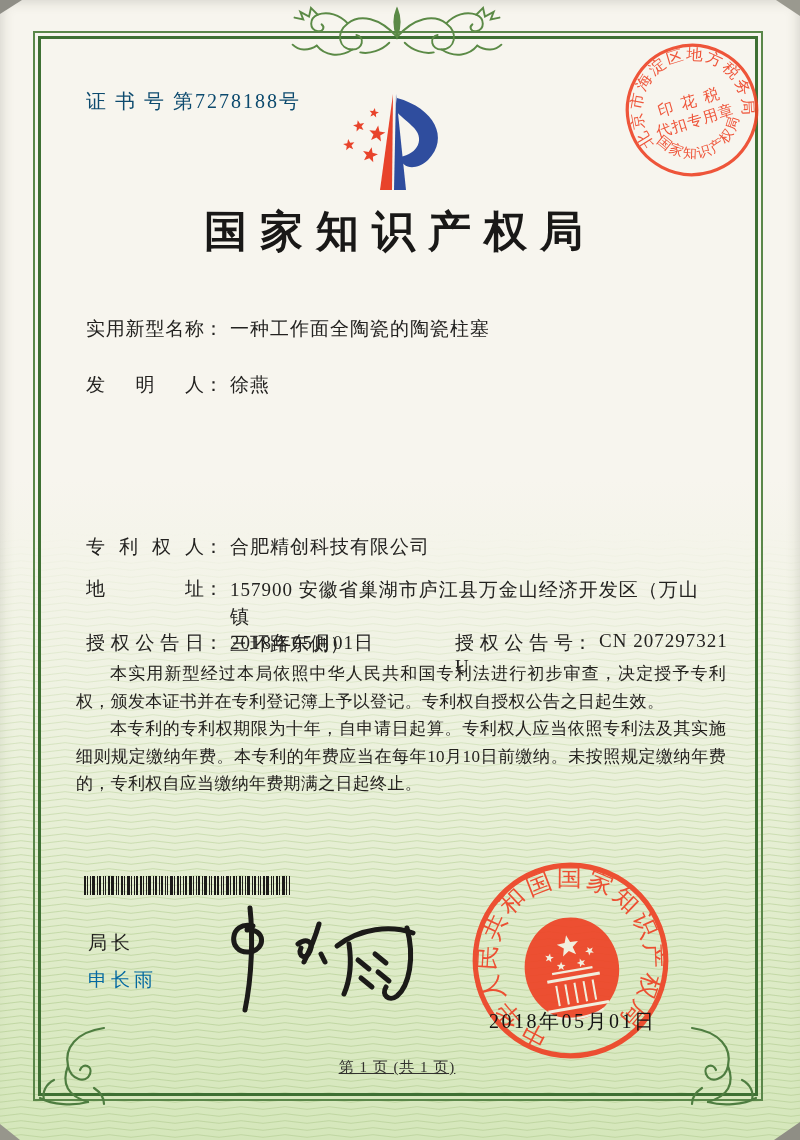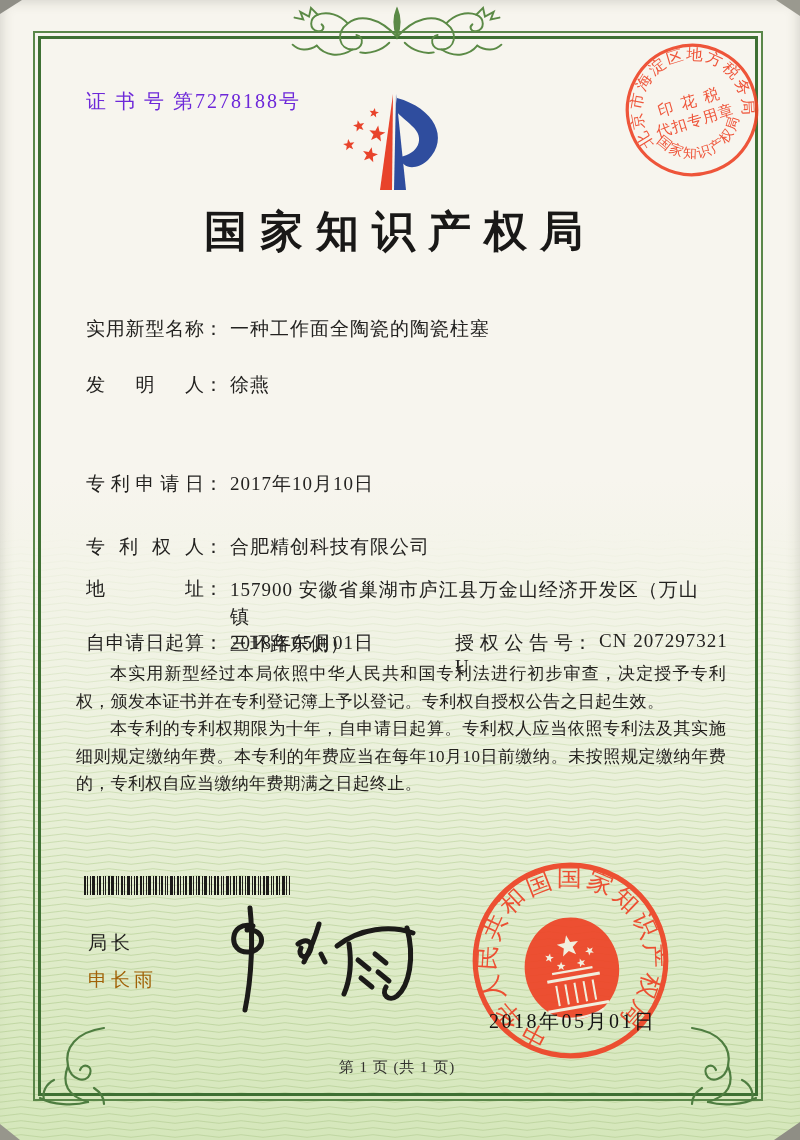--- a/index.html
+++ b/index.html
@@ -15,41 +15,41 @@
       -webkit-mask-image:linear-gradient(180deg,transparent 0,rgba(0,0,0,.35) 22%,rgba(0,0,0,.8) 55%,#000 80%);
       mask-image:linear-gradient(180deg,transparent 0,rgba(0,0,0,.35) 22%,rgba(0,0,0,.8) 55%,#000 80%);}
   
   .frame-outer{position:absolute;left:33px;top:31px;width:726px;height:1066px;
       border:2px solid #5a8749;}
   .frame-inner{position:absolute;left:3px;top:3px;right:3px;bottom:3px;border:3px solid #3e7033;}
   
   .corner{position:absolute;pointer-events:none;}
   
   .abs{position:absolute;}
-  #cert-no{left:86px;top:88px;font-size:20px;letter-spacing:2px;color:#6d28d9;}
+  #cert-no{left:86px;top:88px;font-size:20px;letter-spacing:2px;color:#0c4a6e;}
   #title{left:0;top:203px;width:800px;text-align:center;font-size:43px;font-weight:bold;
          letter-spacing:13px;color:#191817;}
   .frow{position:absolute;left:86px;font-size:19px;color:#232220;}
   .flabel{display:inline-block;width:118px;text-align:justify;text-align-last:justify;vertical-align:top;}
   .fcolon{vertical-align:top;}
   .fvalue{margin-left:7px;letter-spacing:1px;vertical-align:top;}
   .fvalue.wrap{display:inline-block;white-space:pre-line;width:488px;line-height:27px;}
   #grant-no-pair{position:absolute;left:369px;top:0;}
   #body-text{position:absolute;left:76px;top:660px;width:650px;font-size:17px;line-height:27.6px;
       text-align:justify;color:#23211e;letter-spacing:.3px;}
   #body-text p{margin:0;text-indent:2em;}
   #barcode{position:absolute;left:84px;top:876px;width:212px;height:19px;font-size:0;}
   #barcode span{display:inline-block;height:100%;background:#1c1b19;vertical-align:top;}
   #signer-title{left:88px;top:930px;font-size:19px;letter-spacing:4px;color:#1f1e1c;}
-  #signer-name{left:88px;top:967px;font-size:19px;letter-spacing:4px;color:#a16207;}
+  #signer-name{left:88px;top:967px;font-size:19px;letter-spacing:4px;color:#0369a1;}
   #signature{position:absolute;left:195px;top:898px;width:250px;height:120px;}
   #seal{position:absolute;left:468px;top:858px;width:205px;height:205px;transform:rotate(-10deg);opacity:.93;}
   #seal-date{left:489px;top:1008px;font-size:20px;letter-spacing:2.5px;color:#141413;}
   #tax-stamp{position:absolute;left:622px;top:40px;width:140px;height:140px;transform:rotate(-17deg);opacity:.9;}
-  #footer{left:0;top:1058px;width:794px;text-align:center;font-size:15px;letter-spacing:1px;color:#33322f;}
+  #footer{left:0;top:1058px;width:794px;text-align:center;font-size:15px;letter-spacing:1px;color:#33322f;text-decoration:underline;}
   #logo{position:absolute;left:330px;top:86px;width:148px;height:120px;}
   #top-ornament{position:absolute;left:267px;top:6px;width:260px;height:58px;}
   .corner-flourish{position:absolute;width:78px;height:84px;}
   #flourish-left{left:34px;top:1022px;}
   #flourish-right{left:684px;top:1022px;transform:scaleX(-1);}
   svg text{font-family:"Liberation Serif","DejaVu Serif",serif;}
 </style>
 </head>
 <body>
 
@@ -136,32 +136,29 @@
   </svg>
 
   <div id="title" class="abs">国家知识产权局</div>
 
   <div class="frow" style="top:372px">
     <span class="flabel">发明人</span><span class="fcolon">：</span><span class="fvalue">徐燕</span>
   </div>
   <div class="frow" style="top:316px">
     <span class="flabel">实用新型名称</span><span class="fcolon">：</span><span class="fvalue">一种工作面全陶瓷的陶瓷柱塞</span>
   </div>
-  <div class="frow" style="top:471px">
-    <span class="flabel">专利申请日</span><span class="fcolon">：</span><span class="fvalue">2017年10月10日</span>
-  </div>
   <div class="frow" style="top:534px">
     <span class="flabel">专利权人</span><span class="fcolon">：</span><span class="fvalue">合肥精创科技有限公司</span>
   </div>
   <div class="frow" style="top:576px">
     <span class="flabel">地址</span><span class="fcolon">：</span><span class="fvalue wrap">157900 安徽省巢湖市庐江县万金山经济开发区（万山镇
 三环路东侧）</span>
   </div>
   <div class="frow" style="top:630px;width:650px">
-    <span class="flabel">自申请日起算</span><span class="fcolon">：</span><span class="fvalue">2018年05月01日</span>
+    <span class="flabel">授权公告日</span><span class="fcolon">：</span><span class="fvalue">2018年05月01日</span>
     <span id="grant-no-pair">
       <span class="flabel">授权公告号</span><span class="fcolon">：</span><span class="fvalue">CN 207297321 U</span>
     </span>
   </div>
 
   <div id="body-text">
     <p>本实用新型经过本局依照中华人民共和国专利法进行初步审查，决定授予专利权，颁发本证书并在专利登记簿上予以登记。专利权自授权公告之日起生效。</p>
     <p>本专利的专利权期限为十年，自申请日起算。专利权人应当依照专利法及其实施细则规定缴纳年费。本专利的年费应当在每年10月10日前缴纳。未按照规定缴纳年费的，专利权自应当缴纳年费期满之日起终止。</p>
   </div>
 

